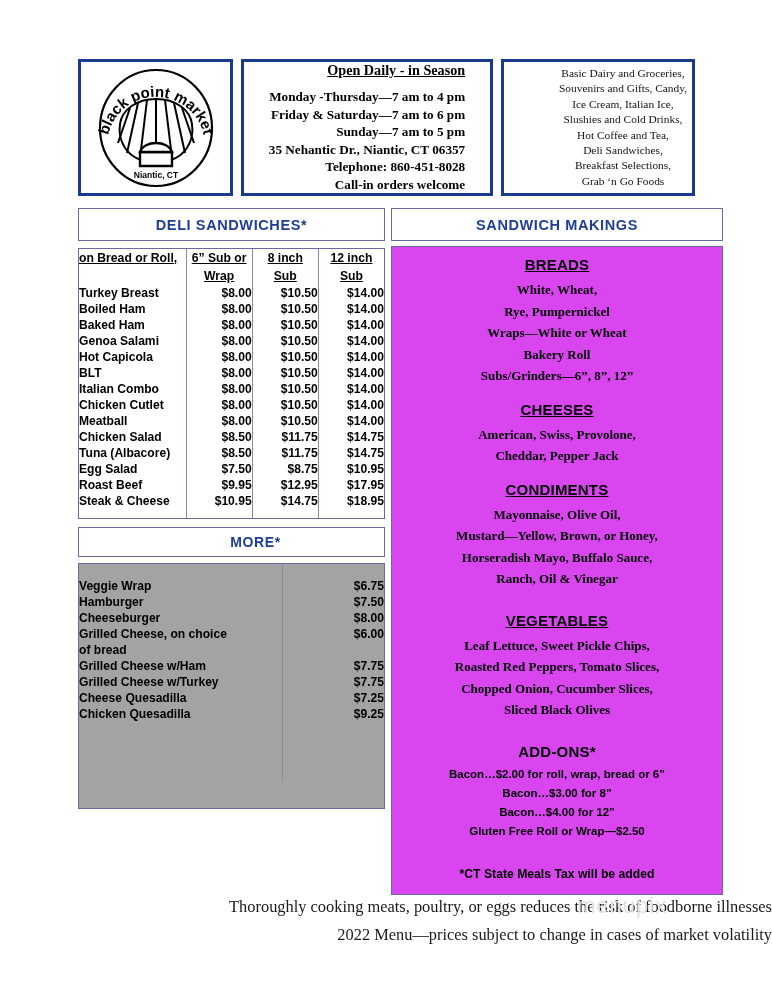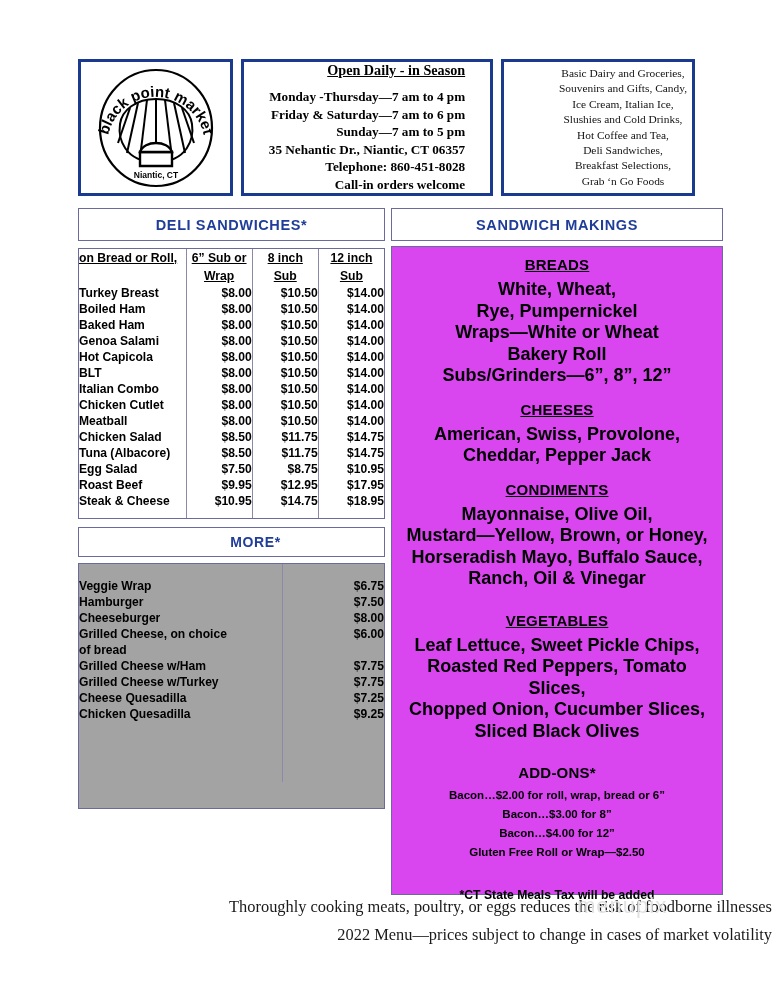--- a/index.html
+++ b/index.html
@@ -168,23 +168,24 @@
   }
   .grp-title{
     font-weight:bold;
     font-size:15px;
     text-decoration:underline;
     margin:0 0 6px 0;
     letter-spacing:.2px;
   }
   .grp-line{
     font-weight:bold;
-    font-size:18px;
+    font-size:13px;
     line-height:21.5px;
     padding:0 6px;
+    font-family:Liberation Serif, serif;
   }
   .grp-gap{height:14px;}
   .grp-gap-lg{height:22px;}
   .addon-title{
     font-weight:bold;
     font-size:15px;
     margin:0 0 5px 0;
     letter-spacing:.2px;
   }
   .addon-line{

